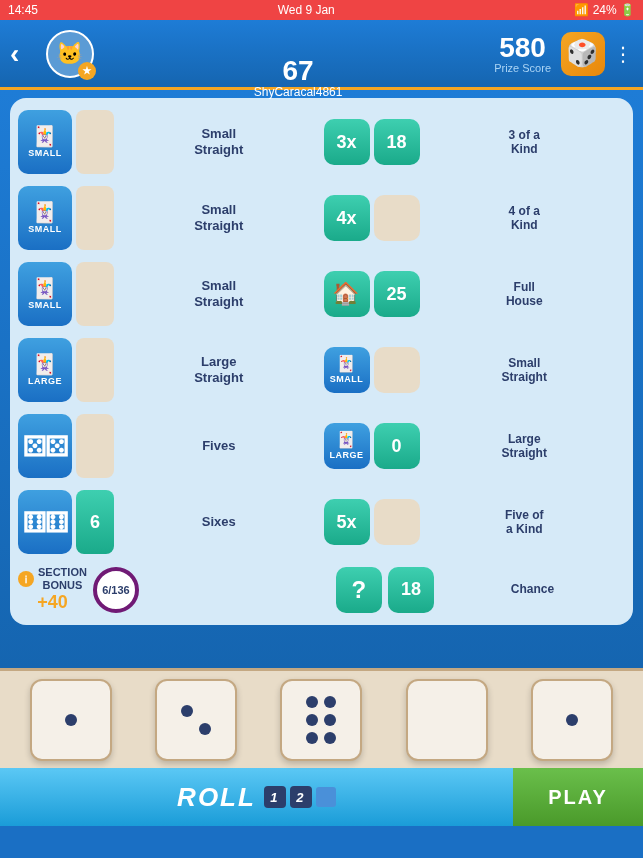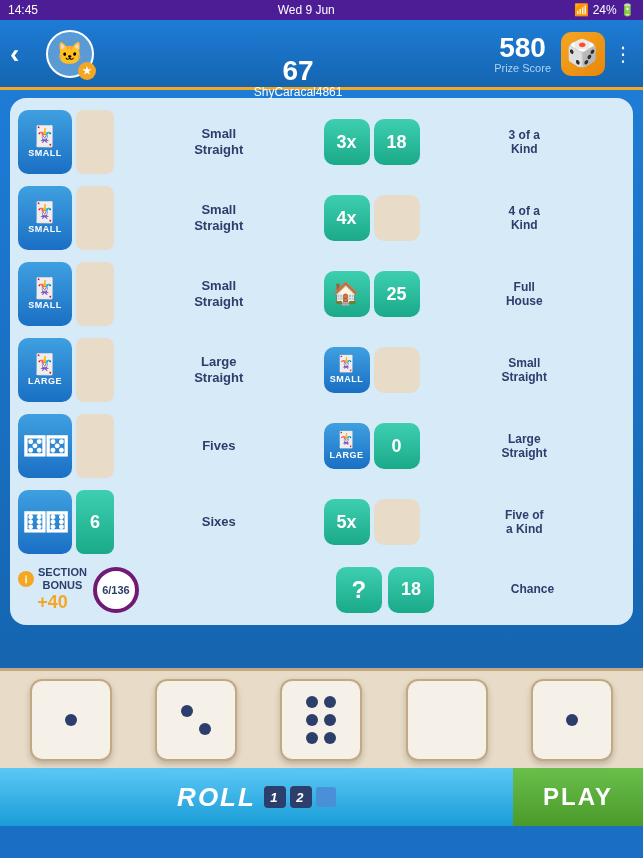--- a/index.html
+++ b/index.html
@@ -7,21 +7,21 @@
       width: 643px;
       height: 858px;
       overflow: hidden;
       font-family: 'Arial Rounded MT Bold', Arial, sans-serif;
       background: #1a6fc4;
       position: relative;
     }
 
     
     .status-bar {
-      background: #4c1d95;
+      background: #ef4444;
       color: #fff;
       font-size: 12px;
       padding: 2px 8px;
       display: flex;
       justify-content: space-between;
       align-items: center;
       height: 20px;
     }
 
     
@@ -350,21 +350,21 @@
       background: #4a90d9;
       width: 20px;
       height: 20px;
       border-radius: 3px;
     }
     .play-btn {
       width: 130px;
       background: linear-gradient(180deg, #6abf4b, #4a9a2a);
       border: none;
       color: white;
-      font-size: 24px;
+      font-size: 20px;
       font-weight: bold;
       letter-spacing: 2px;
       display: flex;
       align-items: center;
       justify-content: center;
       cursor: pointer;
     }
 
     .question-badge {
       border-radius: 10px;
@@ -378,21 +378,21 @@
       background: linear-gradient(180deg, #3ecfb0, #1aaa8a);
       color: white;
       flex-shrink: 0;
     }
   </style>
 </head>
 <body>
 
 <div class="status-bar">
   <span>14:45</span>
-  <span>Wed 9 Jun</span>
+  <span>Wed 9 Jan</span>
   <span>📶 <span>24%</span> 🔋</span>
 </div>
 
 <div class="top-nav">
   <div class="back-btn">‹</div>
   <div class="avatar-wrap">
     <div class="avatar">🐱</div>
     <div class="avatar-badge">★</div>
   </div>
   <div class="player-score">

